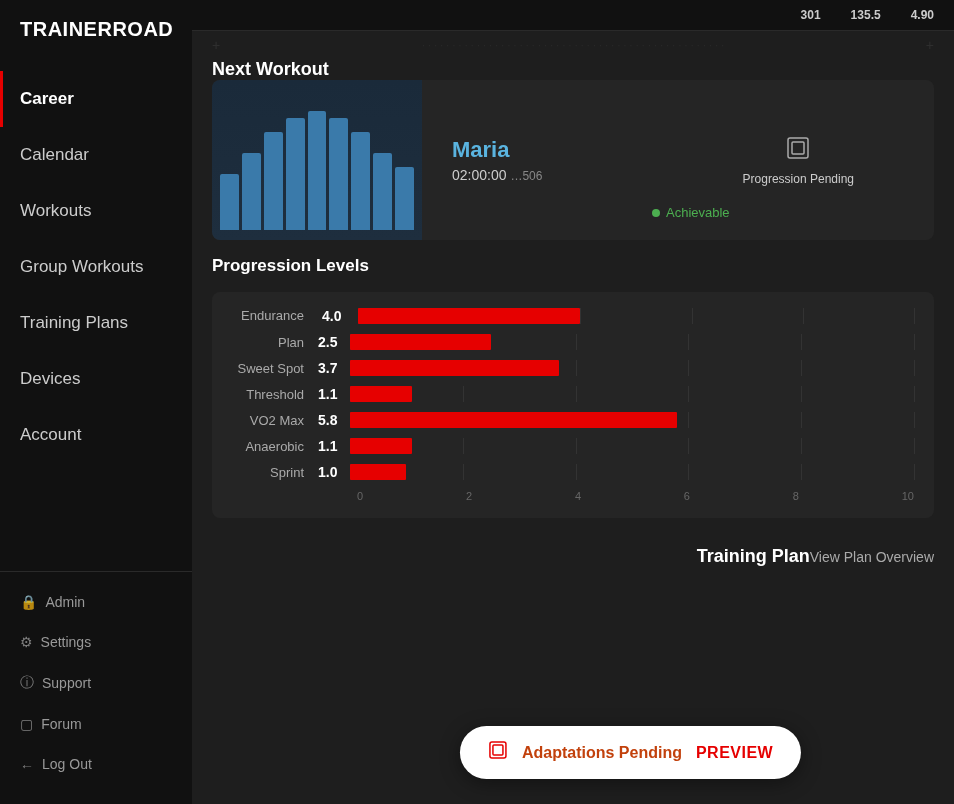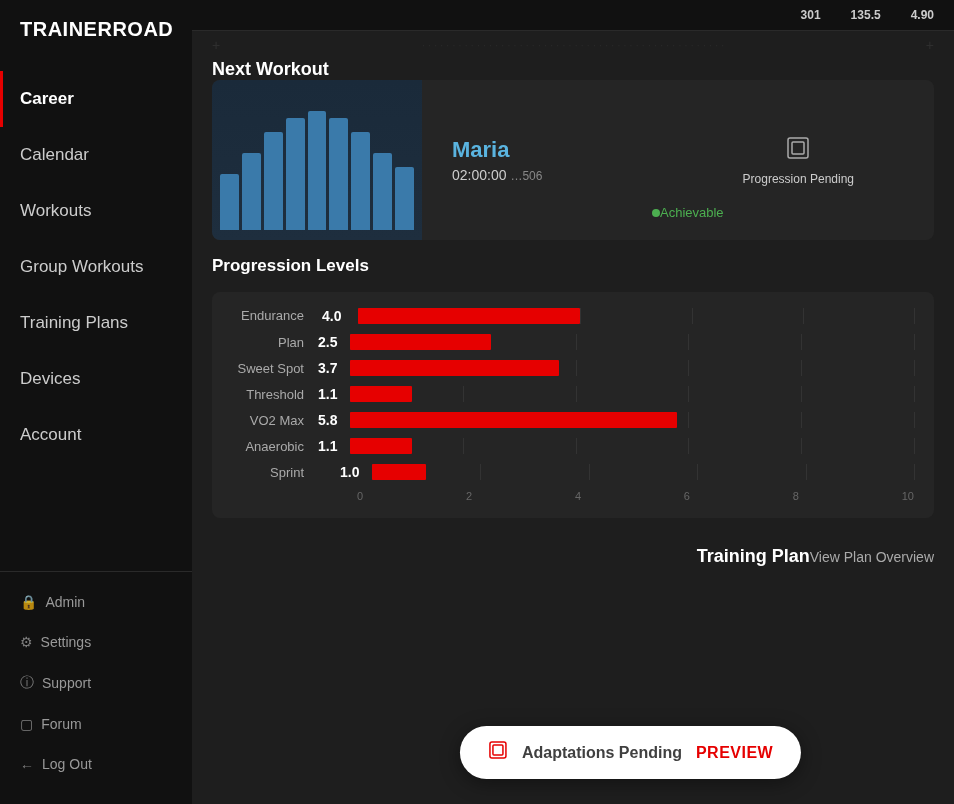--- a/index.html
+++ b/index.html
@@ -176,20 +176,21 @@
     .adapt-icon {
       font-size: 24px;
       color: #aaa;
     }
     .achievable-badge {
       position: absolute;
       left: 220px;
       bottom: 20px;
       display: flex;
       align-items: center;
+      gap: 6px;
       color: #4caf50;
       font-size: 13px;
     }
     .achievable-dot {
       width: 8px;
       height: 8px;
       border-radius: 50%;
       background: #4caf50;
     }
     .progression-title {
@@ -212,21 +213,21 @@
       align-items: center;
       gap: 14px;
       box-shadow: 0 4px 20px rgba(0,0,0,0.4);
       min-width: 340px;
     }
     .adapt-banner-icon {
       color: #e60000;
       font-size: 18px;
     }
     .adapt-banner-text {
-      color: #404040;
+      color: #c2410c;
       font-size: 16px;
       font-weight: 600;
       flex: 1;
     }
     .adapt-preview-btn {
       color: #e60000;
       font-size: 16px;
       font-weight: 800;
       cursor: pointer;
       letter-spacing: 0.5px;
@@ -439,21 +440,21 @@
             <div style="position: absolute; left: 20%; top: 0px; bottom: 0px; width: 1px; background: rgb(51, 51, 51); pointer-events: none;"></div>
             <div style="position: absolute; left: 40%; top: 0px; bottom: 0px; width: 1px; background: rgb(51, 51, 51); pointer-events: none;"></div>
             <div style="position: absolute; left: 60%; top: 0px; bottom: 0px; width: 1px; background: rgb(51, 51, 51); pointer-events: none;"></div>
             <div style="position: absolute; left: 80%; top: 0px; bottom: 0px; width: 1px; background: rgb(51, 51, 51); pointer-events: none;"></div>
             <div style="position: absolute; left: 100%; top: 0px; bottom: 0px; width: 1px; background: rgb(51, 51, 51); pointer-events: none;"></div>
             <div style="height: 100%; width: 11%; background: rgb(230, 0, 0); border-radius: 1px; position: relative;"></div>
           </div>
         </div>
         <div style="display: flex; align-items: center; gap: 0px; margin-bottom: 10px;">
           <div style="color: rgb(170, 170, 170); font-size: 13px; width: 80px; text-align: right; padding-right: 8px;">Sprint</div>
-          <div style="color: rgb(255, 255, 255); font-size: 14px; font-weight: 700; width: 38px; padding-left: 6px; margin-left: 22px;">1.0</div>
+          <div style="color: rgb(255, 255, 255); font-size: 14px; font-weight: 700; width: 38px; padding-left: 6px;">1.0</div>
           <div style="flex: 1 1 0%; height: 16px; background: transparent; position: relative;">
             <div style="position: absolute; left: 0%; top: 0px; bottom: 0px; width: 1px; background: rgb(51, 51, 51); pointer-events: none;"></div>
             <div style="position: absolute; left: 20%; top: 0px; bottom: 0px; width: 1px; background: rgb(51, 51, 51); pointer-events: none;"></div>
             <div style="position: absolute; left: 40%; top: 0px; bottom: 0px; width: 1px; background: rgb(51, 51, 51); pointer-events: none;"></div>
             <div style="position: absolute; left: 60%; top: 0px; bottom: 0px; width: 1px; background: rgb(51, 51, 51); pointer-events: none;"></div>
             <div style="position: absolute; left: 80%; top: 0px; bottom: 0px; width: 1px; background: rgb(51, 51, 51); pointer-events: none;"></div>
             <div style="position: absolute; left: 100%; top: 0px; bottom: 0px; width: 1px; background: rgb(51, 51, 51); pointer-events: none;"></div>
             <div style="height: 100%; width: 10%; background: rgb(230, 0, 0); border-radius: 1px; position: relative;"></div>
           </div>
         </div>

